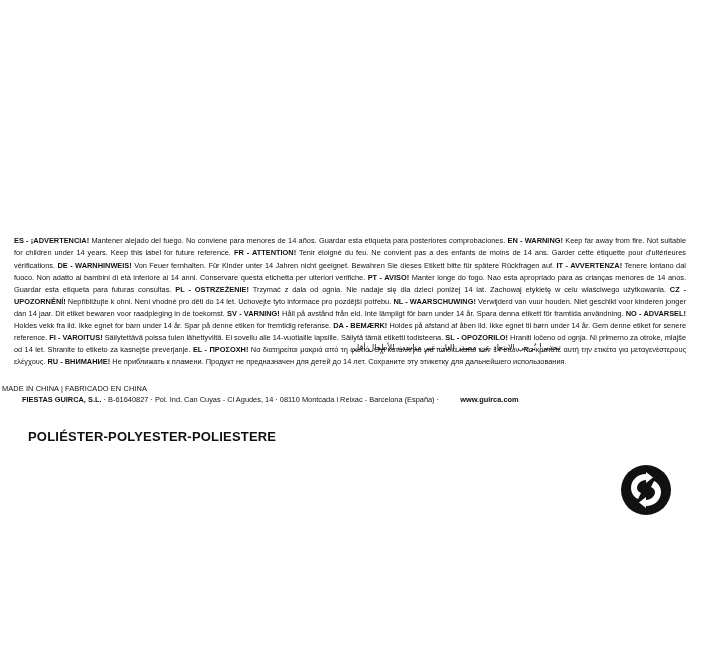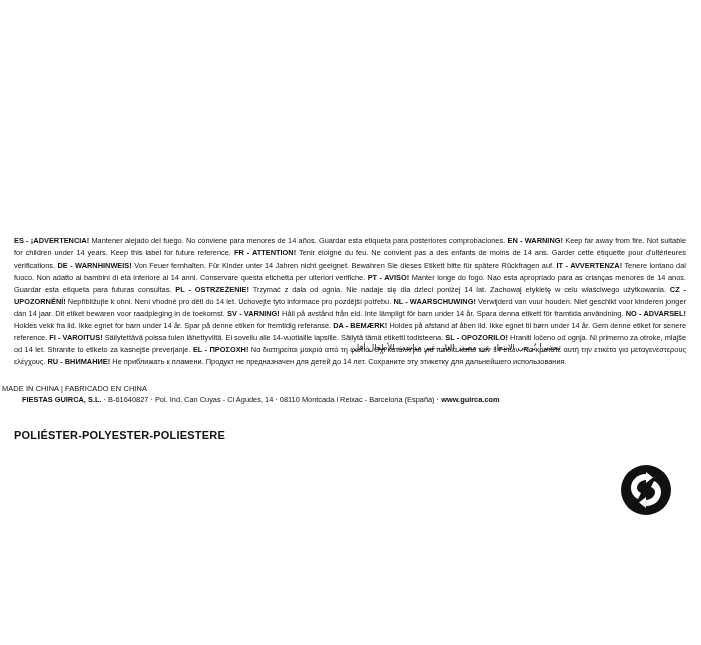--- a/index.html
+++ b/index.html
@@ -63,26 +63,27 @@
     line-height: 11px;
     color: #111111;
     white-space: nowrap;
   }
   .company-line .company-name {
     font-weight: bold;
     padding-left: 8px;
   }
   .company-line .web {
     font-weight: bold;
+    margin-left: 19px;
   }
   .material-line {
     position: absolute;
-    left: 14px;
+    left: 28px;
     top: 429px;
-    font-size: 11px;
+    font-size: 13px;
     font-weight: bold;
     letter-spacing: 0.2px;
     color: #111111;
   }
   .recycle-badge {
     position: absolute;
     left: 620px;
     top: 464px;
     width: 52px;
     height: 52px;

